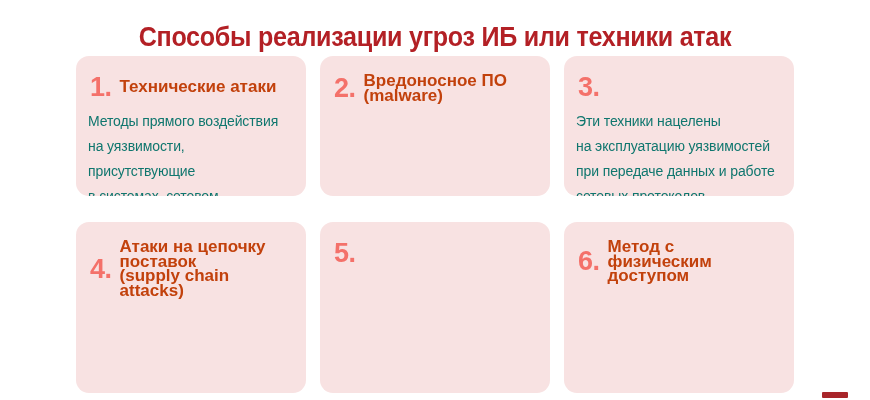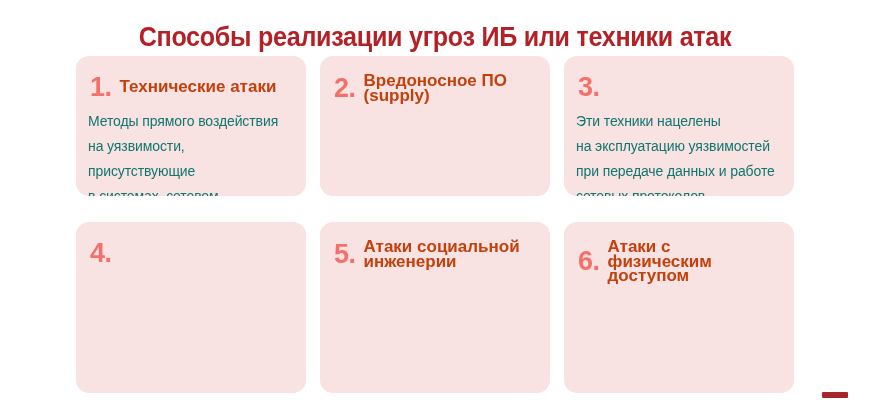--- a/index.html
+++ b/index.html
@@ -111,51 +111,52 @@
     <div class="card-body">Методы прямого воздействия
 на уязвимости, присутствующие
 в системах, сетевом
 оборудовании или приложениях</div>
   </div>
 
   <div class="card">
     <div class="card-head">
       <span class="card-num">2.</span>
       <span class="card-title">Вредоносное ПО
-(supply)</span>
+(malware)</span>
     </div>
   </div>
 
   <div class="card">
     <div class="card-head">
       <span class="card-num">3.</span>
     </div>
     <div class="card-body">Эти техники нацелены
 на эксплуатацию уязвимостей
 при передаче данных и работе
 сетевых протоколов</div>
   </div>
 
   <div class="card">
     <div class="card-head">
       <span class="card-num">4.</span>
+      <span class="card-title">Атаки на цепочку
+поставок
+(supply chain attacks)</span>
     </div>
   </div>
 
   <div class="card">
     <div class="card-head">
       <span class="card-num">5.</span>
-      <span class="card-title">Атаки социальной
-инженерии</span>
     </div>
   </div>
 
   <div class="card">
     <div class="card-head">
       <span class="card-num">6.</span>
-      <span class="card-title">Атаки с физическим
+      <span class="card-title">Метод с физическим
 доступом</span>
     </div>
   </div>
 
 </div>
 
 <div class="corner-mark"></div>
 
 </body></html>

